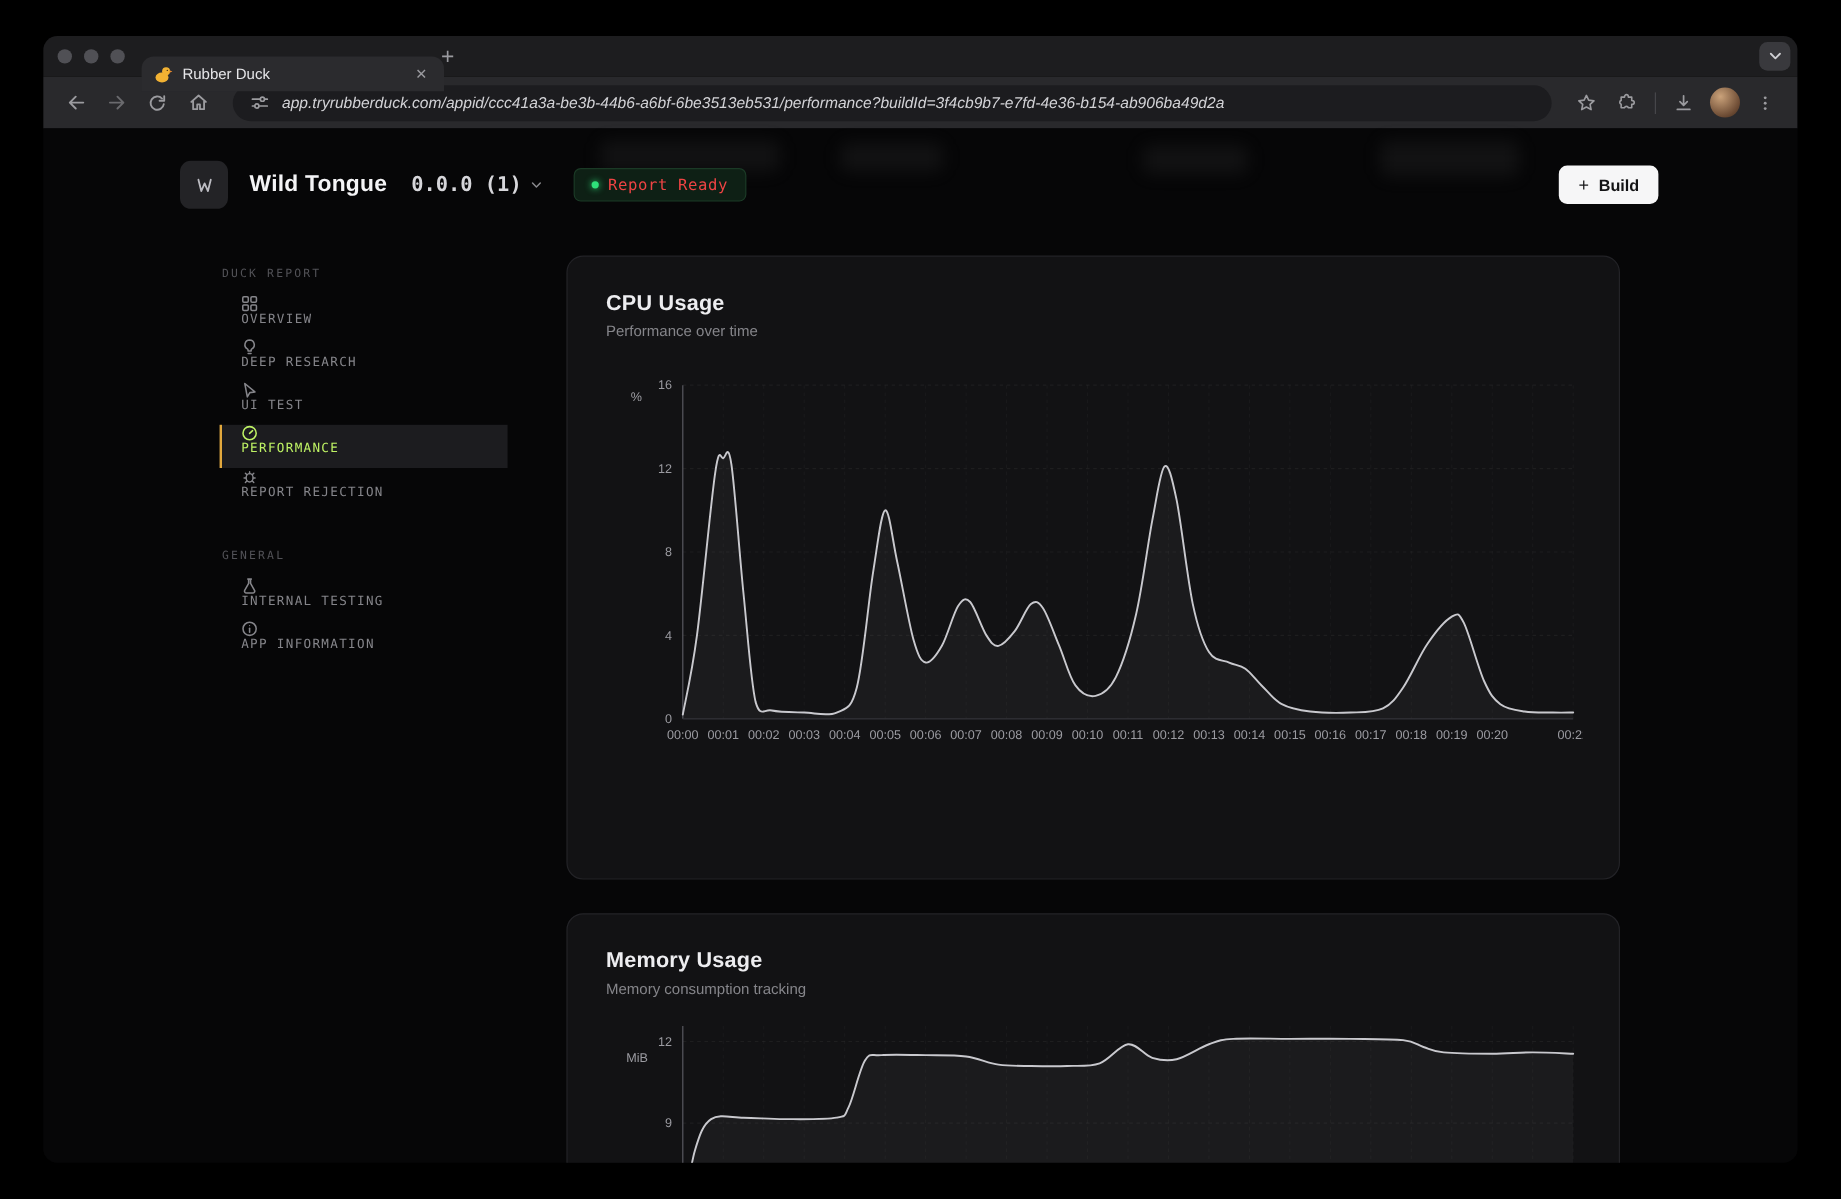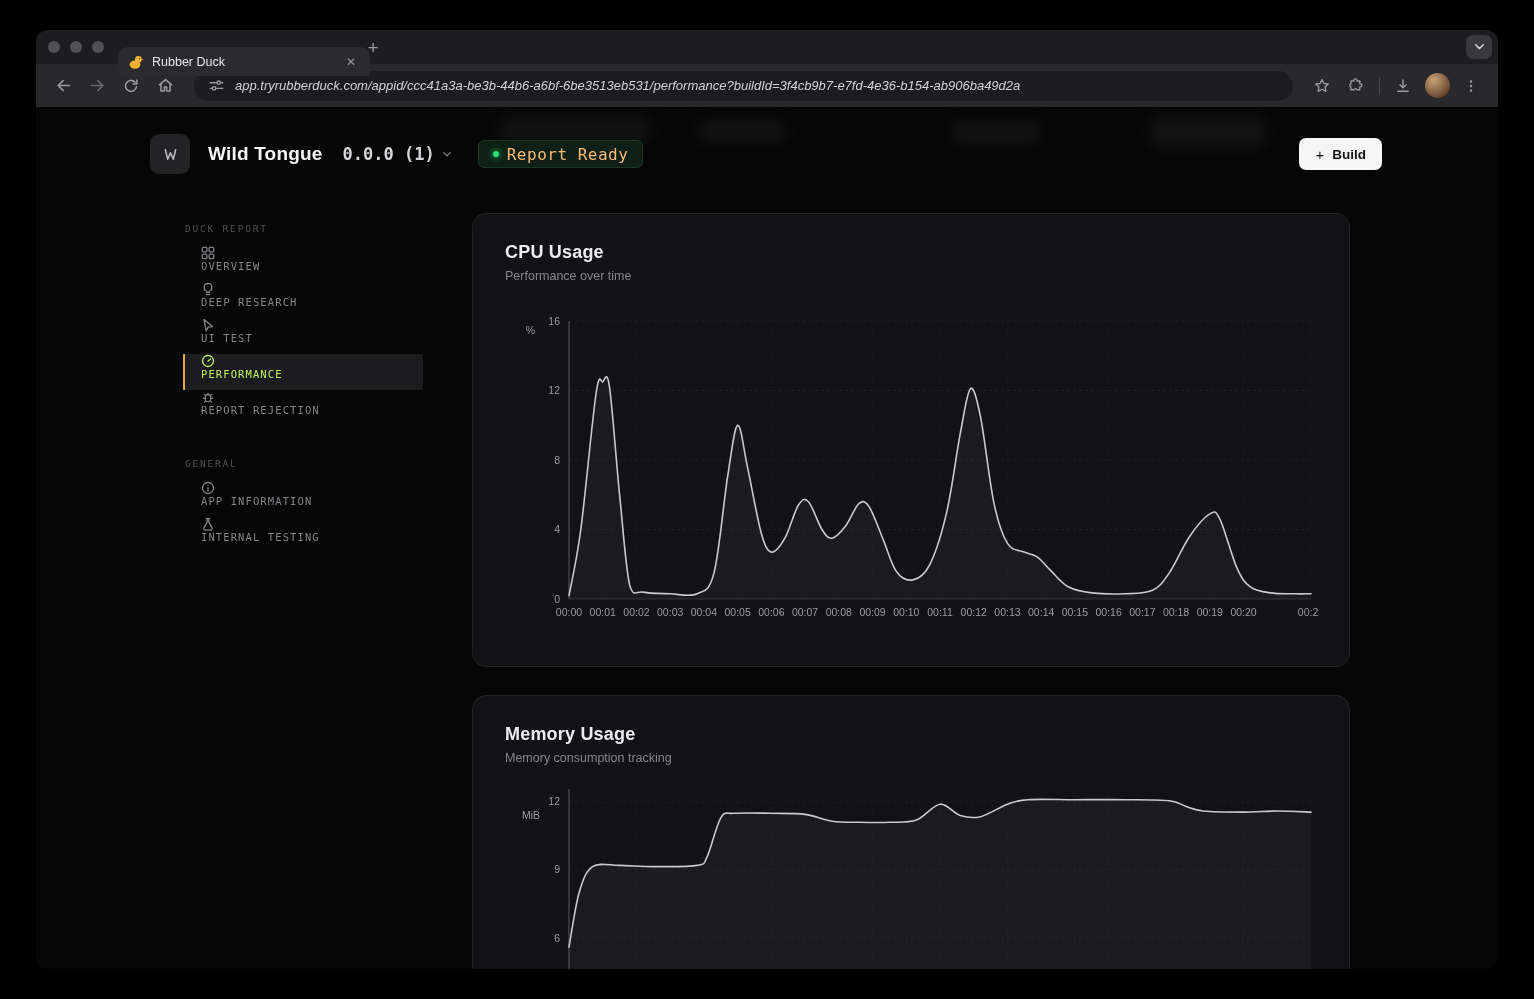--- a/index.html
+++ b/index.html
@@ -34,40 +34,40 @@
   .app-header{position:absolute;top:0;left:0;right:0;height:94px;display:flex;align-items:center;
        padding:0 116px 0 114px;}
   .app-icon{width:40px;height:40px;background:#232326;border-radius:9px;display:flex;align-items:center;
        justify-content:center;flex:0 0 auto;}
   .app-name{font-size:19px;font-weight:700;color:#f4f4f6;margin-left:18px;letter-spacing:.2px;}
   .version-wrap{display:flex;align-items:center;gap:7px;margin-left:20px;}
   .version{font-family:"DejaVu Sans Mono",monospace;font-size:17px;font-weight:700;color:#d6d6da;}
   .status-pill{display:flex;align-items:center;gap:8px;margin-left:26px;height:26px;padding:0 14px;
        border-radius:6px;background:#0e2015;border:1px solid #1b3a26;}
   .status-dot{width:6px;height:6px;border-radius:50%;background:#2fe07a;box-shadow:0 0 6px #2fe07a;}
-  .status-text{font-family:"DejaVu Sans Mono",monospace;font-size:16px;color:#fdba74;letter-spacing:.5px;}
+  .status-text{font-family:"DejaVu Sans Mono",monospace;font-size:13px;color:#ef4444;letter-spacing:.5px;}
   .hspacer{flex:1;}
   .build-btn{display:flex;align-items:center;gap:8px;height:32px;padding:0 16px;background:#f6f6f7;
        color:#131315;border-radius:7px;font-size:13.5px;font-weight:700;}
   .build-plus{font-size:15px;font-weight:400;}
   
   .sidebar{position:absolute;left:147px;top:116px;width:240px;}
   .side-label{font-family:"DejaVu Sans Mono",monospace;font-size:9.5px;letter-spacing:1.8px;
        color:#525257;margin:0 0 12px 2px;}
   .side-label.second{margin-top:32px;}
   .nav-item{height:36px;display:flex;align-items:flex-start;gap:0;padding-left:16px;
        border-left:2px solid transparent;color:#85858a;cursor:pointer;flex-direction:column;}
   .nav-item .nav-icon{display:flex;align-items:center;}
   .nav-label{font-family:"DejaVu Sans Mono",monospace;font-size:10.5px;letter-spacing:1.1px;}
   .nav-item.active{background:#1c1c1f;border-left-color:#e2a83d;color:#bef264;}
   
   .main{position:absolute;left:436px;top:106px;width:878px;}
   .card{background:#121214;border:1px solid #232327;border-radius:14px;padding:28px 32px;
        box-sizing:border-box;}
-  .card.cpu{height:454px;}
+  .card.cpu{height:520px;}
   .card.mem{height:420px;margin-top:28px;}
   .card h2{font-size:18px;font-weight:600;color:#ededf0;margin:0;letter-spacing:.2px;}
   .card .sub{font-size:12.5px;color:#85858a;margin-top:6px;}
   svg.chart{display:block;margin-top:24px;}
 </style>
 </head>
 <body>
 
 <div class="window">
 
@@ -242,36 +242,36 @@
               <path d="M7 4.7V3.2M4.8 5.6L3.5 4.3M9.2 5.6l1.3-1.3M4.1 8.4H2.4M11.6 8.4H9.9M4.7 10.8l-1.2 1.3M9.3 10.8l1.2 1.3"></path>
             </svg>
         </span>
         <span class="nav-label">REPORT REJECTION</span>
       </div>
 
       <div class="side-label second">GENERAL</div>
 
       <div class="nav-item">
         <span class="nav-icon">
+          <svg width="14" height="14" viewBox="0 0 14 14" fill="none" stroke="currentColor" stroke-width="1.3" stroke-linecap="round" stroke-linejoin="round">
+              <path d="M5.5 1.6h3M6.2 1.6v3.6L2.9 10.9a1.6 1.6 0 0 0 1.4 2.3h5.4a1.6 1.6 0 0 0 1.4-2.3L7.8 5.2V1.6"></path>
+            </svg>
+        </span>
+        <span class="nav-label">INTERNAL TESTING</span>
+      </div>
+
+      <div class="nav-item">
+        <span class="nav-icon">
           <svg width="14" height="14" viewBox="0 0 14 14" fill="none" stroke="currentColor" stroke-width="1.3" stroke-linecap="round">
               <circle cx="7" cy="7" r="5.5"></circle>
               <path d="M7 6.5v3.3"></path>
               <circle cx="7" cy="4.3" r="0.5" fill="currentColor" stroke="none"></circle>
             </svg>
         </span>
         <span class="nav-label">APP INFORMATION</span>
-      </div>
-
-      <div class="nav-item">
-        <span class="nav-icon">
-          <svg width="14" height="14" viewBox="0 0 14 14" fill="none" stroke="currentColor" stroke-width="1.3" stroke-linecap="round" stroke-linejoin="round">
-              <path d="M5.5 1.6h3M6.2 1.6v3.6L2.9 10.9a1.6 1.6 0 0 0 1.4 2.3h5.4a1.6 1.6 0 0 0 1.4-2.3L7.8 5.2V1.6"></path>
-            </svg>
-        </span>
-        <span class="nav-label">INTERNAL TESTING</span>
       </div>
     </aside>
 
     <main class="main">
       <section class="card cpu">
         <h2>CPU Usage</h2>
         <div class="sub">Performance over time</div>
         <svg class="chart" id="cpu-chart" width="814" height="312" viewBox="0 0 814 312">
             <line x1="97.72727272727272" y1="14" x2="97.72727272727272" y2="292" stroke="rgba(255,255,255,0.03)" stroke-dasharray="3 3"></line>
             <line x1="131.45454545454544" y1="14" x2="131.45454545454544" y2="292" stroke="rgba(255,255,255,0.03)" stroke-dasharray="3 3"></line>

